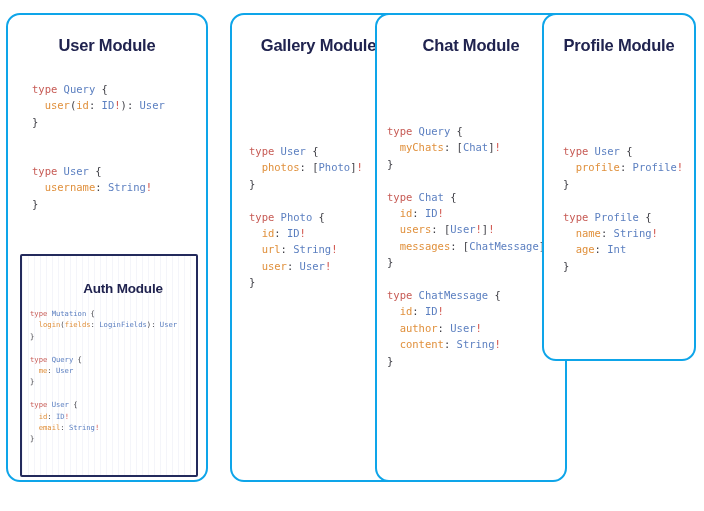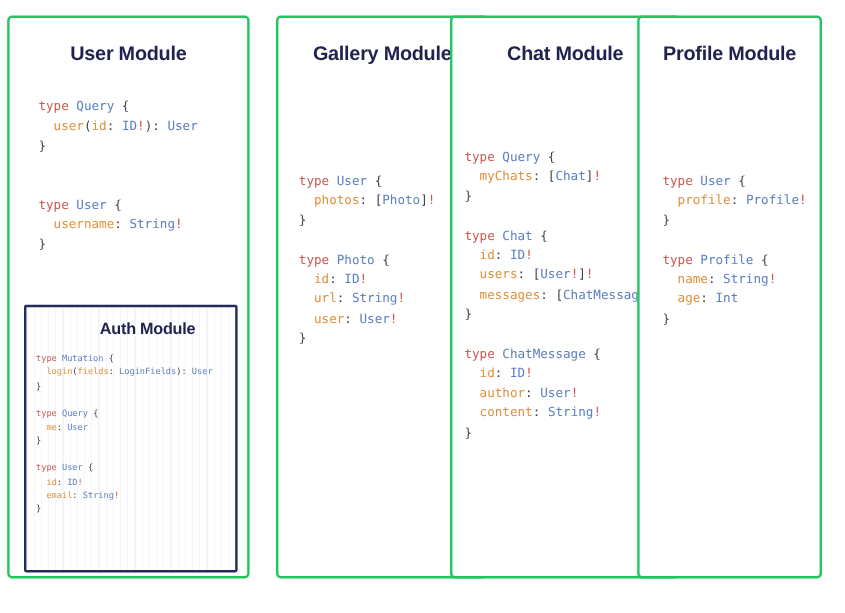--- a/index.html
+++ b/index.html
@@ -16,22 +16,22 @@
   #board {
     position: relative;
     width: 704px;
     height: 511px;
     background: #ffffff;
   }
   .panel {
     position: absolute;
     box-sizing: border-box;
     background: #ffffff;
-    border: 2px solid #22c55e;
-    border-radius: 4px;
+    border: 2px solid #0ea5e9;
+    border-radius: 14px;
   }
   .panel-title {
     text-align: center;
     font-weight: bold;
     color: #20234f;
     letter-spacing: -0.2px;
   }
   .panel > .panel-title {
     font-size: 16.5px;
     margin-top: 21px;
@@ -62,37 +62,37 @@
     box-sizing: border-box;
     border: 2px solid #232a5c;
     background:
       repeating-linear-gradient(90deg,
         rgba(235,237,245,0.55) 0px,
         rgba(235,237,245,0.55) 1px,
         rgba(255,255,255,0) 1px,
         rgba(255,255,255,0) 6px);
     border-radius: 2px;
   }
-  #panel-auth > .panel-title { font-size: 13.5px; margin-top: 10px; padding-left: 28px; }
+  #panel-auth > .panel-title { font-size: 13.5px; margin-top: 25px; padding-left: 28px; }
   #auth-code {
     margin: 12px 0 0 8px;
     font-size: 7.2px;
     line-height: 11.4px;
   }
 
   
   #panel-gallery   { left: 230px; top: 13px;  width: 177px; height: 469px; }
   #gallery-code    { margin: 88px 0 0 17px; }
 
   
   #panel-chat      { left: 375px; top: 13px;  width: 192px; height: 469px; }
   #chat-code       { margin: 68px 0 0 10px; }
 
   
-  #panel-profile   { left: 531px; top: 13px;  width: 154px; height: 469px; }
+  #panel-profile   { left: 542px; top: 13px;  width: 154px; height: 348px; }
   #profile-code    { margin: 88px 0 0 19px; }
 </style>
 </head>
 <body>
 
 <div id="board">
 
   <div class="panel" id="panel-user">
     <div class="panel-title">User Module</div>
     <div class="code" id="user-code"><div><span class="k">type </span><span class="t">Query</span><span class="p"> {</span></div><div><span class="f">  user</span><span class="p">(</span><span class="f">id</span><span class="p">: </span><span class="t">ID</span><span class="b">!</span><span class="p">): </span><span class="t">User</span></div><div><span class="p">}</span></div><div>&nbsp;</div><div>&nbsp;</div><div><span class="k">type </span><span class="t">User</span><span class="p"> {</span></div><div><span class="f">  username</span><span class="p">: </span><span class="t">String</span><span class="b">!</span></div><div><span class="p">}</span></div></div>

